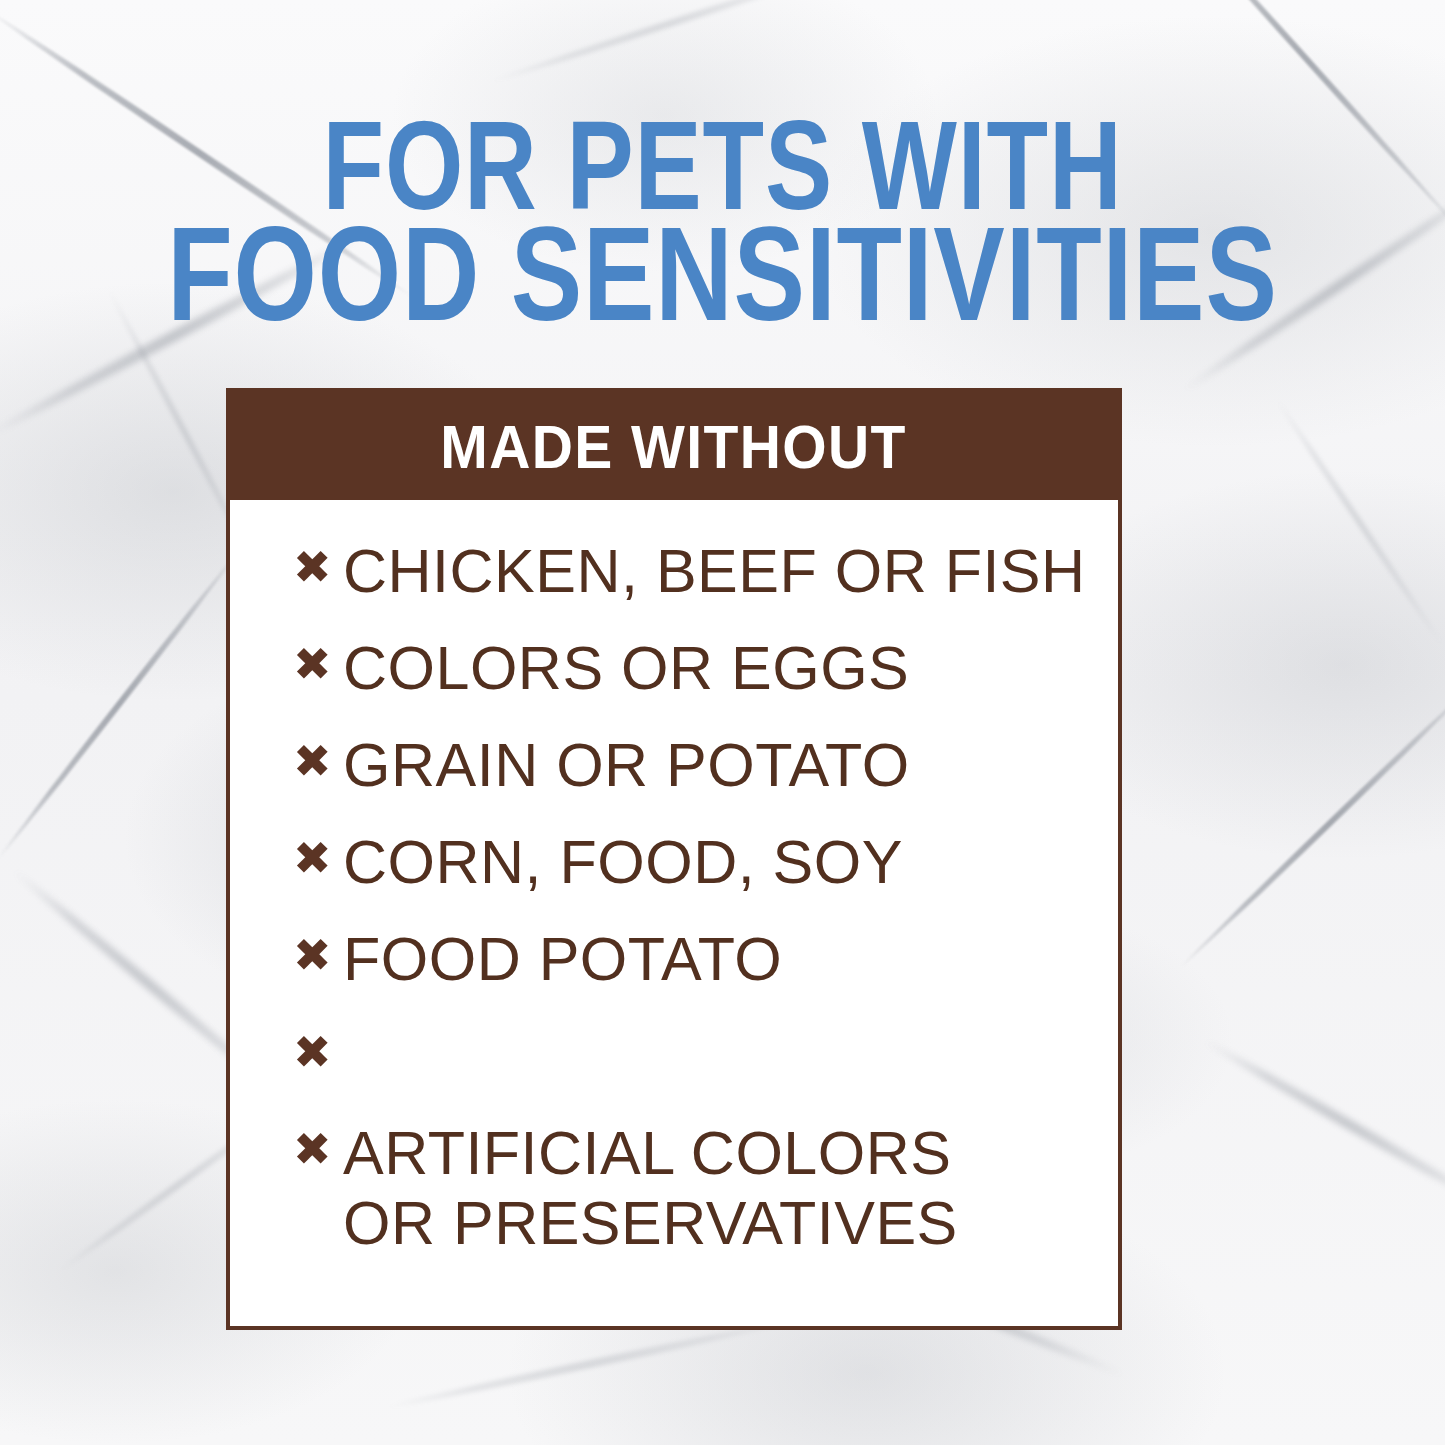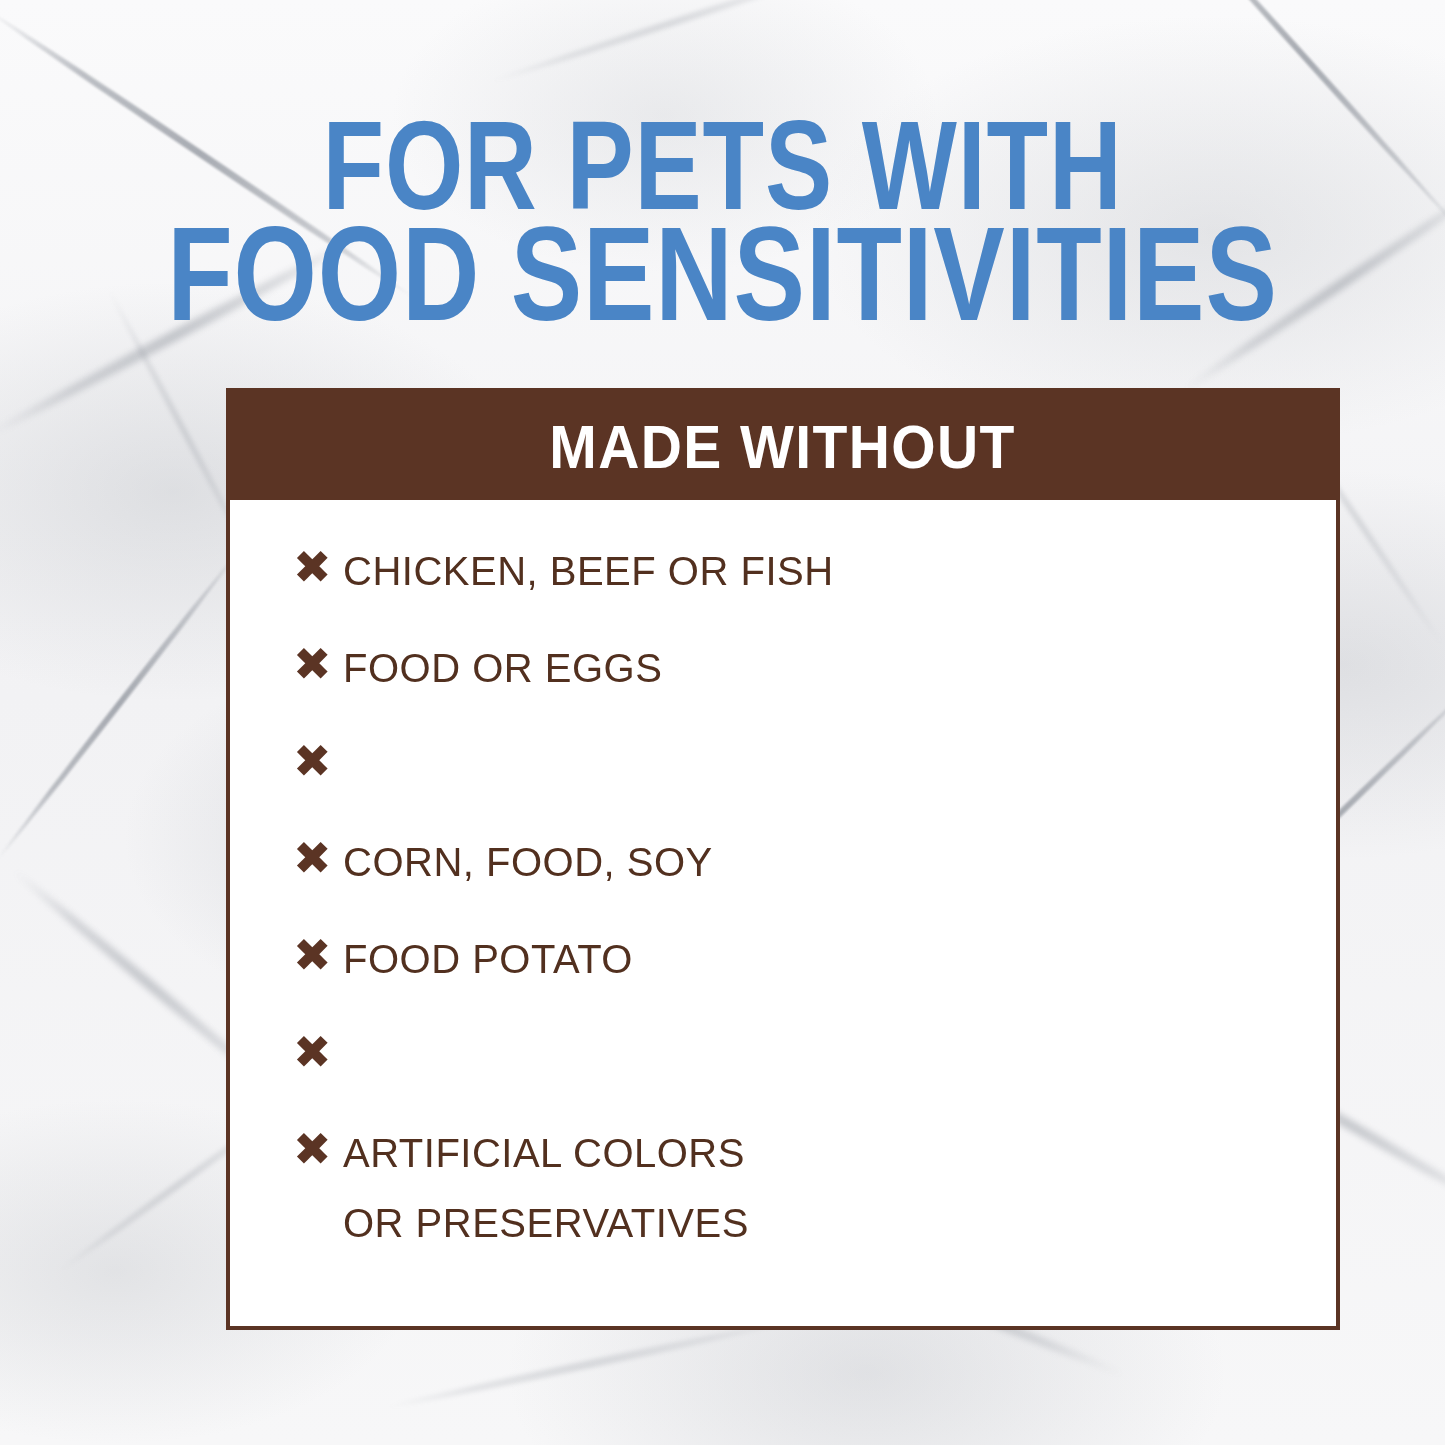--- a/index.html
+++ b/index.html
@@ -70,21 +70,21 @@
     white-space: nowrap;
   }
   .headline .hl-line { display: block; }
   .headline .hl-line-2 { font-size: 134px; }
 
   
   .card {
     position: absolute;
     left: 226px;
     top: 388px;
-    width: 1114px;
+    width: 896px;
     height: 942px;
     box-sizing: border-box;
     background: #ffffff;
     border: 4px solid #5b3424;
   }
   .card-header {
     height: 108px;
     background: #5b3424;
     display: flex;
     align-items: center;
@@ -128,21 +128,21 @@
     font-size: 46px;
     line-height: 46px;
     font-family: "DejaVu Sans", sans-serif;
     text-align: left;
   }
   .excl-text {
     flex: 1 1 auto;
     color: #52301f;
     font-family: "Liberation Sans Narrow", "Liberation Sans", sans-serif;
     font-weight: 300;
-    font-size: 40px;
+    font-size: 61px;
     line-height: 70px;
     letter-spacing: 0.5px;
     padding-left: 4px;
     white-space: pre-line;
   }
 </style>
 </head>
 <body>
 
 <div id="poster">
@@ -175,24 +175,25 @@
       <span class="card-header-title">MADE WITHOUT</span>
     </div>
     <div class="card-body">
       <ul class="excl-list" id="excl-list">
           <li class="excl-item">
             <span class="x-mark">✖</span>
             <span class="excl-text">CHICKEN, BEEF OR FISH</span>
           </li>
           <li class="excl-item">
             <span class="x-mark">✖</span>
-            <span class="excl-text">FOOD OR EGGS</span>
-          </li>
-          <li class="excl-item">
-            <span class="x-mark">✖</span>
+            <span class="excl-text">COLORS OR EGGS</span>
+          </li>
+          <li class="excl-item">
+            <span class="x-mark">✖</span>
+            <span class="excl-text">GRAIN OR POTATO</span>
           </li>
           <li class="excl-item">
             <span class="x-mark">✖</span>
             <span class="excl-text">CORN, FOOD, SOY</span>
           </li>
           <li class="excl-item">
             <span class="x-mark">✖</span>
             <span class="excl-text">FOOD POTATO</span>
           </li>
           <li class="excl-item">

